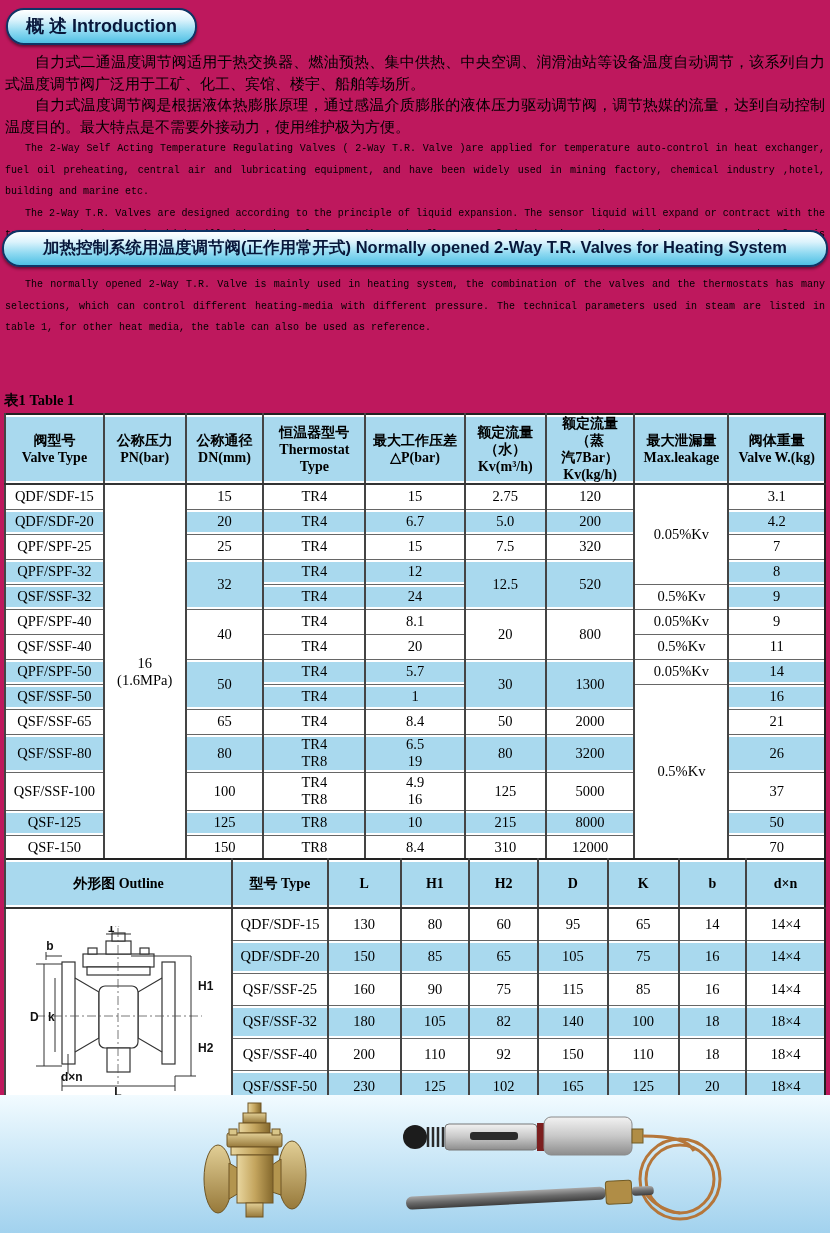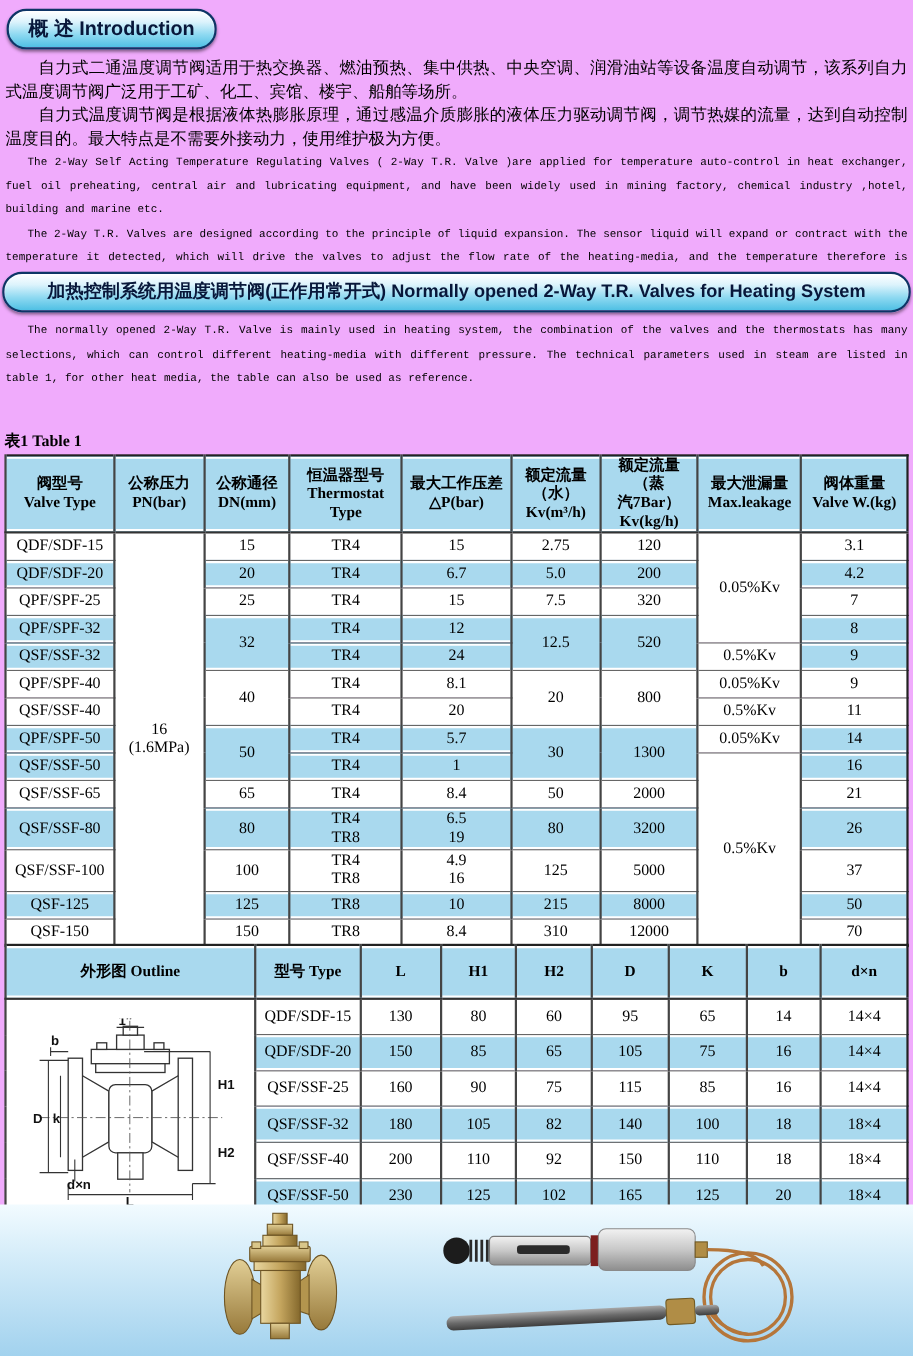--- a/index.html
+++ b/index.html
@@ -1,16 +1,16 @@
 <!DOCTYPE html>
 <html><head>
 <meta charset="utf-8">
 <style>
   html,body{margin:0;padding:0;background:#fff;}
-  #page{position:relative;width:830px;height:1233px;background:#f0abfc;overflow:hidden;
+  #page{position:relative;width:830px;height:1233px;background:#be185d;overflow:hidden;
         font-family:"Liberation Serif",serif;color:#000;}
   
   .pill{display:inline-block;border:2px solid #0e3566;border-radius:18px;
         background:linear-gradient(180deg,#ffffff 0%,#dcf3fc 30%,#8ed9f1 65%,#4fc0e4 100%);
         box-shadow:0 2px 3px rgba(0,0,0,0.45), inset 0 1px 1px #ffffff;
         padding:4px 18px 5px 18px;font-family:"Liberation Sans",sans-serif;
         font-weight:bold;font-size:18px;color:#08173a;white-space:nowrap;}
   .pill.wide{display:block;margin:0 2px;text-align:center;font-size:16.5px;padding:5px 6px 6px 6px;}
   
   .para{margin:0 5px;text-indent:2em;font-size:15px;line-height:21.5px;text-align:justify;}
@@ -35,21 +35,21 @@
   td.bcell{background:#a9d9ee !important;}
   .t1 tr{height:25px;}
   .t1 tr.tall{height:38px;}
   .t2 thead tr{height:49px;}
   .t2 tbody tr{height:29px;}
   td.draw{background:#ffffff !important;padding:0;}
   
   .abs{position:absolute;left:0;right:0;}
   #sec-intro{top:8px;}
   #sec-intro .pill{margin-left:6px;margin-bottom:7px;}
-  #sec-heating{top:247px;}
+  #sec-heating{top:230px;}
   #sec-heating .para{margin-top:7px;}
   #block-t1{top:391px;}
   #block-t2{top:858px;}
   #photo-strip{position:absolute;left:0;right:0;top:1095px;height:138px;
         background:linear-gradient(180deg,#f2fbff 0%,#d4ecf9 35%,#a2d2ee 100%);}
   #valve-photo{position:absolute;left:203px;top:6px;}
   #thermo-photo{position:absolute;left:398px;top:4px;}
   svg text{font-family:"Liberation Sans",sans-serif;}
 </style>
 </head>

